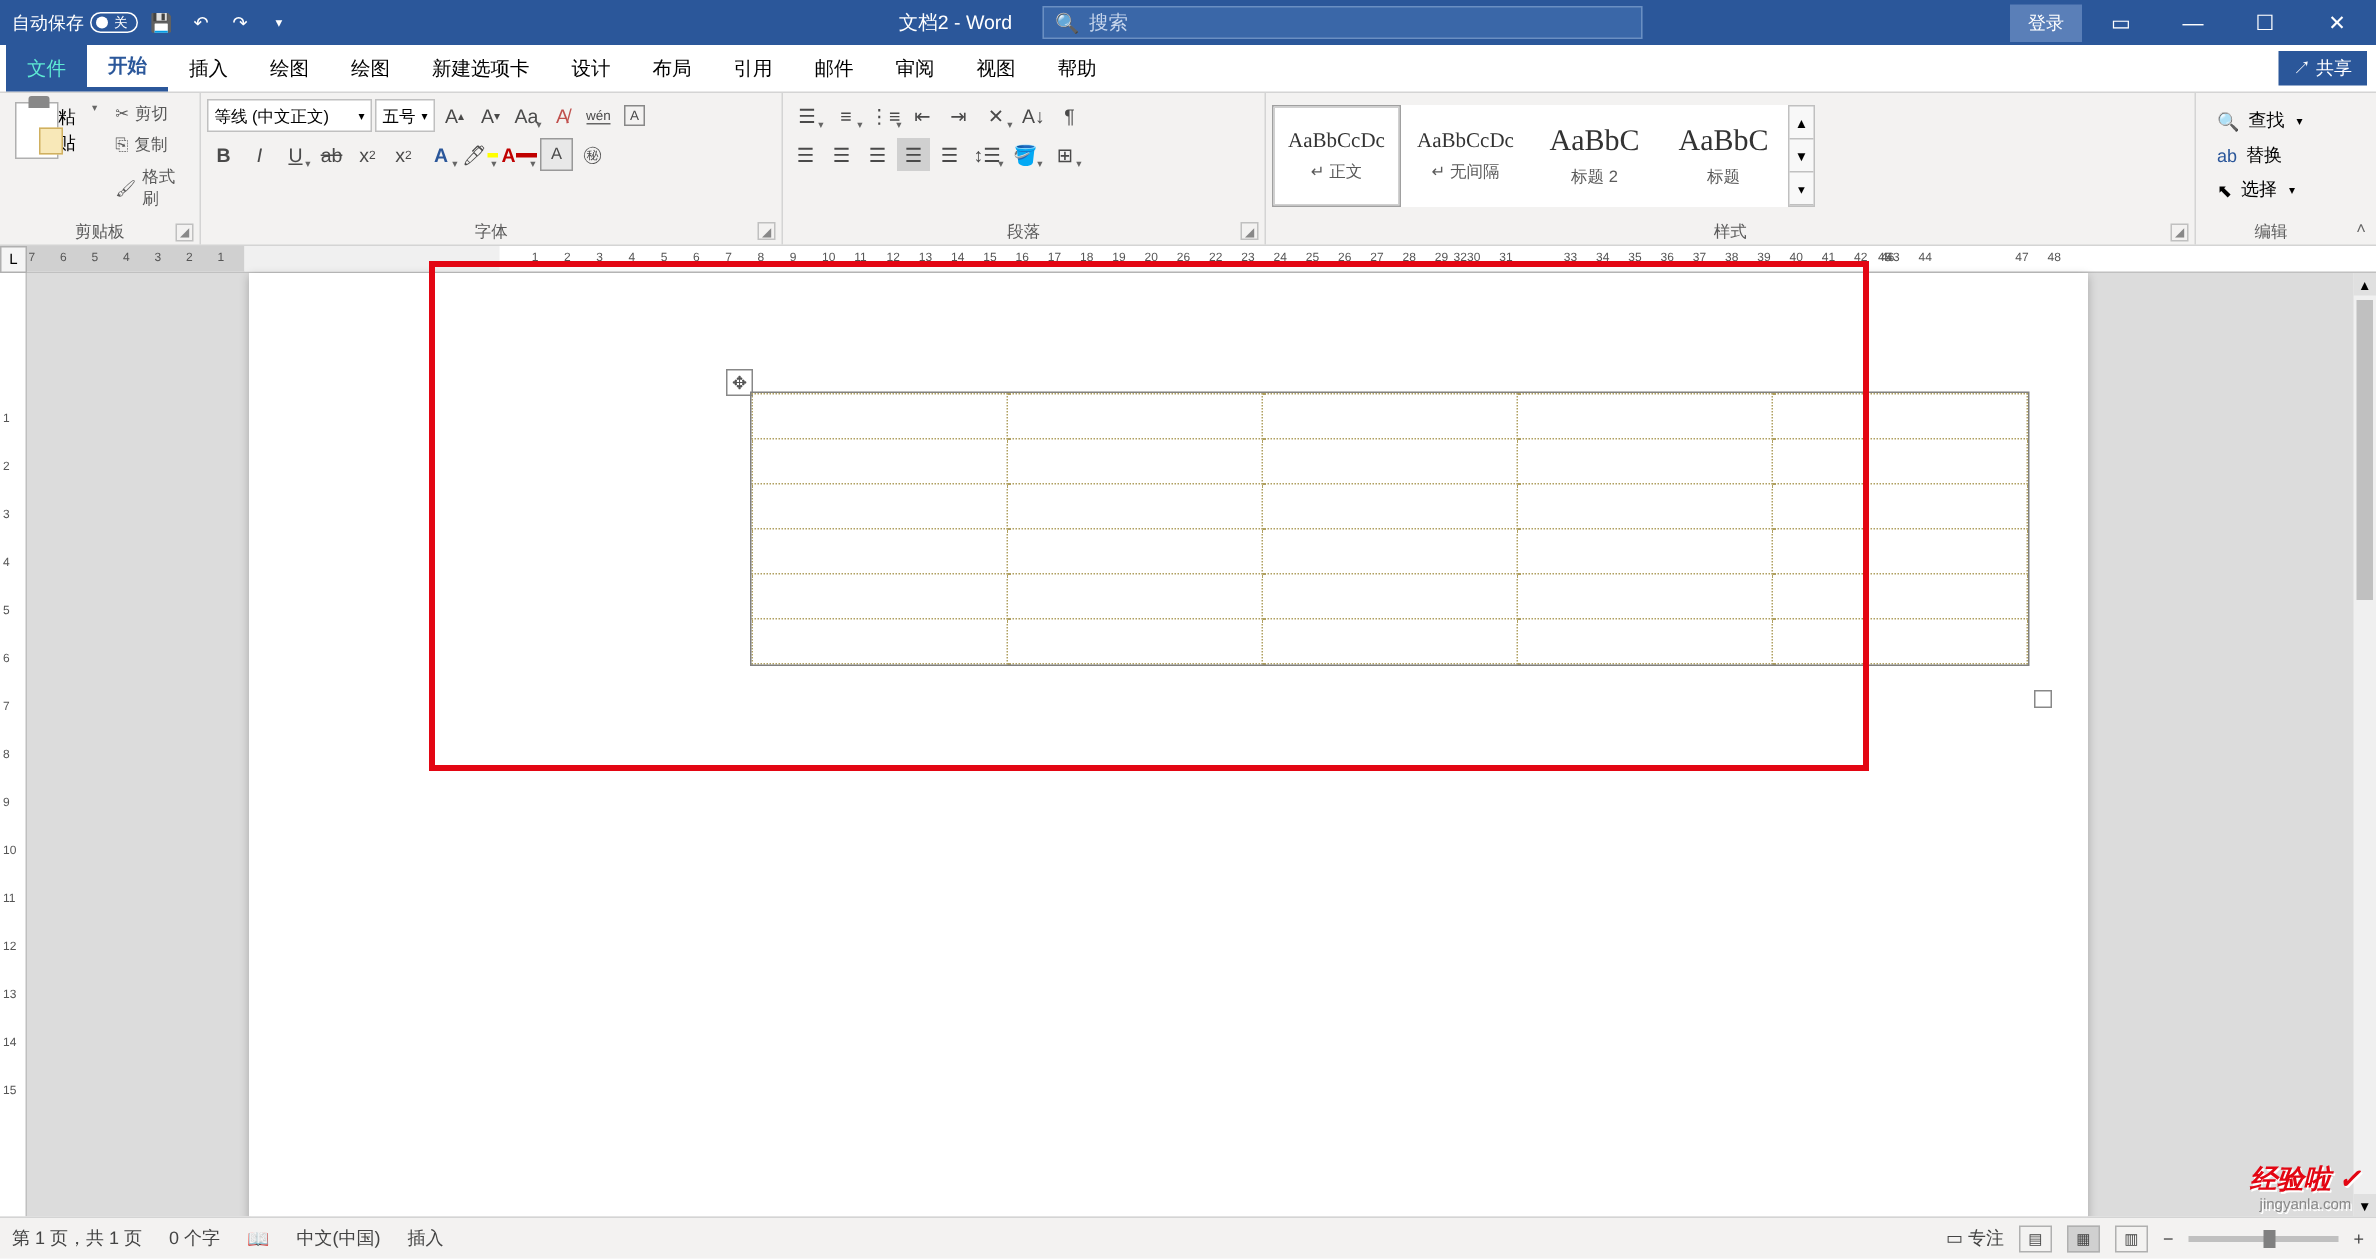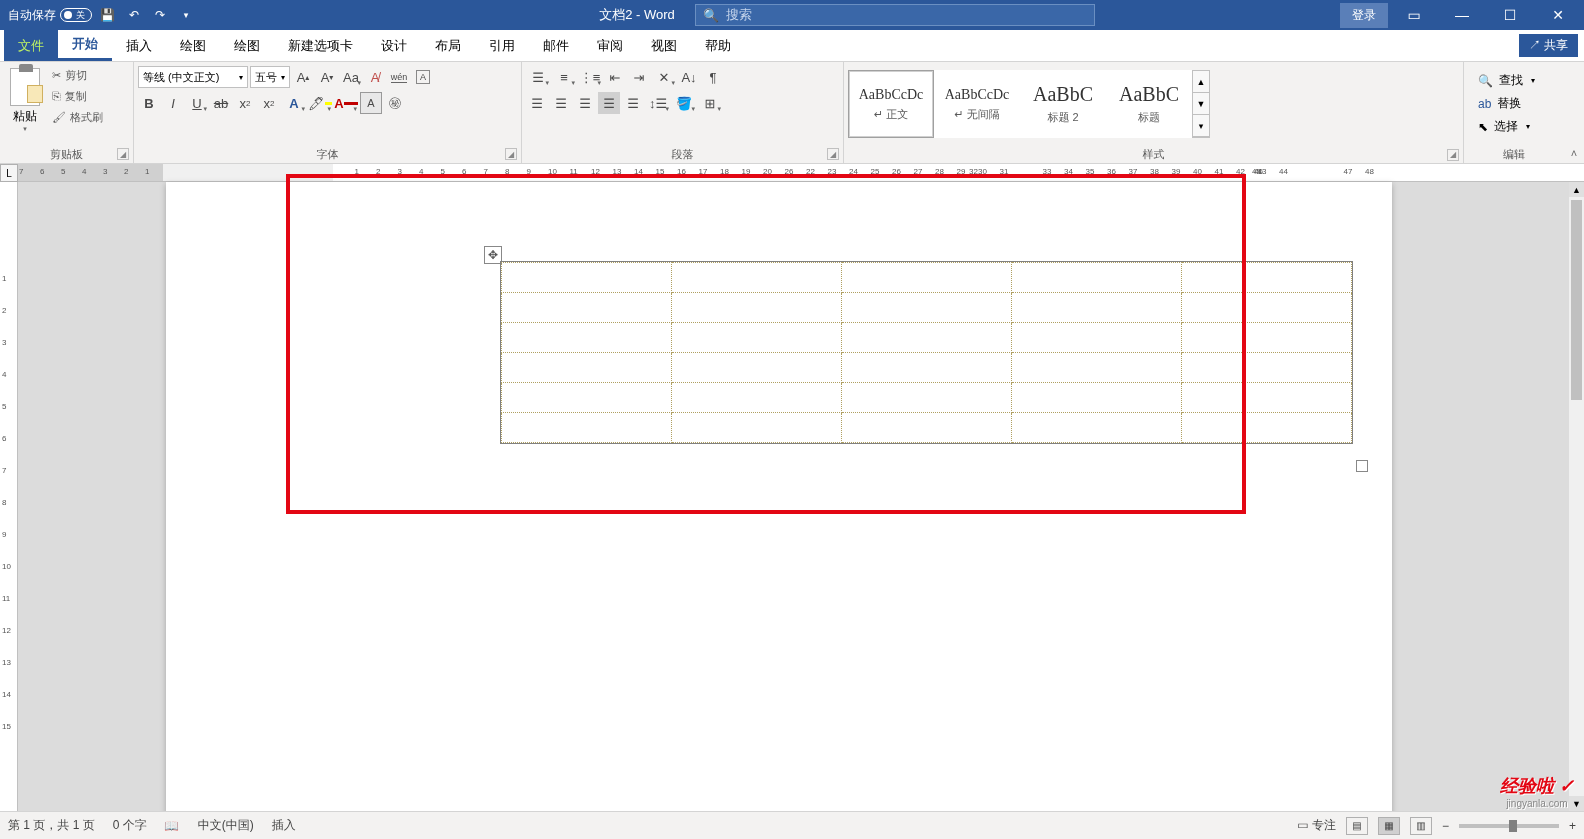--- a/index.html
+++ b/index.html
@@ -14,30 +14,30 @@
 .title-center { flex:1; text-align:center; font-size:13px; display:flex; align-items:center; justify-content:center; gap:20px; }
 .doc-title { white-space:nowrap;margin-left:44px; }
 .search-box { width:400px; height:22px; background:#3a67a8; border:1px solid #6a8fc2; display:flex; align-items:center; padding:0 8px; color:#c7d6ec; }
 .search-box .icon { margin-right:6px; }
 .title-right { display:flex; align-items:center; gap:4px; padding-right:4px; }
 .login-btn { background:#5a7fb8; padding:4px 12px; font-size:12px; color:#fff; border:none;margin-left:40px; }
 .win-btn { width:44px; height:30px; display:flex; align-items:center; justify-content:center; cursor:pointer; color:#fff; font-size:14px; }
 
 .menu-tabs { height:32px; background:#fff; border-bottom:1px solid #d4d4d4; display:flex; align-items:stretch; padding-left:4px; position:relative; }
 .menu-tab { padding:0 14px; display:flex; align-items:center; font-size:13px; cursor:pointer; }
-.menu-tab.file { background:#2b579a; color:#bef264; }
+.menu-tab.file { background:#2b579a; color:#5eead4; }
 .menu-tab.active { border-bottom:3px solid #2b579a; color:#2b579a; font-weight:bold; }
 .share-btn { position:absolute; right:6px; top:4px; background:#2b579a; color:#fff; padding:3px 10px; font-size:12px; border:none; }
 
 .ribbon { height:102px; background:#f3f2f1; border-bottom:1px solid #d4d4d4; display:flex; }
 .ribbon-group { border-right:1px solid #d4d4d4; display:flex; flex-direction:column; }
 .ribbon-group-content { flex:1; display:flex; align-items:flex-start; padding:4px; gap:2px; }
 .ribbon-group-title { height:18px; font-size:11px; color:#5a5a5a; text-align:center; display:flex; align-items:center; justify-content:center; position:relative; }
 .ribbon-group-title .launcher { position:absolute; right:4px; font-size:8px; color:#888; border:1px solid #c0c0c0; width:12px; height:12px; display:flex; align-items:center; justify-content:center; }
-.clipboard-col1 { display:flex; flex-direction:column; align-items:center; padding:2px 6px; }
+.clipboard-col1 { display:flex; flex-direction:row; align-items:flex-start; padding:2px 6px; }
 .clipboard-icon { width:30px; height:38px; background:#fff; border:1px solid #b0b0b0; position:relative; }
 .clipboard-icon::before { content:""; position:absolute; top:-5px; left:8px; width:14px; height:8px; background:#888; border-radius:2px 2px 0 0; }
 .clipboard-icon::after { content:""; position:absolute; bottom:2px; right:-4px; width:14px; height:16px; background:#f8e8b8; border:1px solid #d0b060; }
 .clipboard-col2 { display:flex; flex-direction:column; gap:2px; font-size:11px; }
 .clip-btn { display:flex; align-items:center; gap:4px; padding:2px 4px; cursor:pointer; color:#5a5a5a;}
 .font-controls { display:flex; flex-direction:column; gap:4px; }
 .font-row { display:flex; align-items:center; gap:2px; }
 .font-select { height:22px; background:#fff; border:1px solid #c0c0c0; font-size:11px; padding:0 4px; display:flex; align-items:center; }
 .font-name { width:110px; }
 .font-size { width:40px; }

